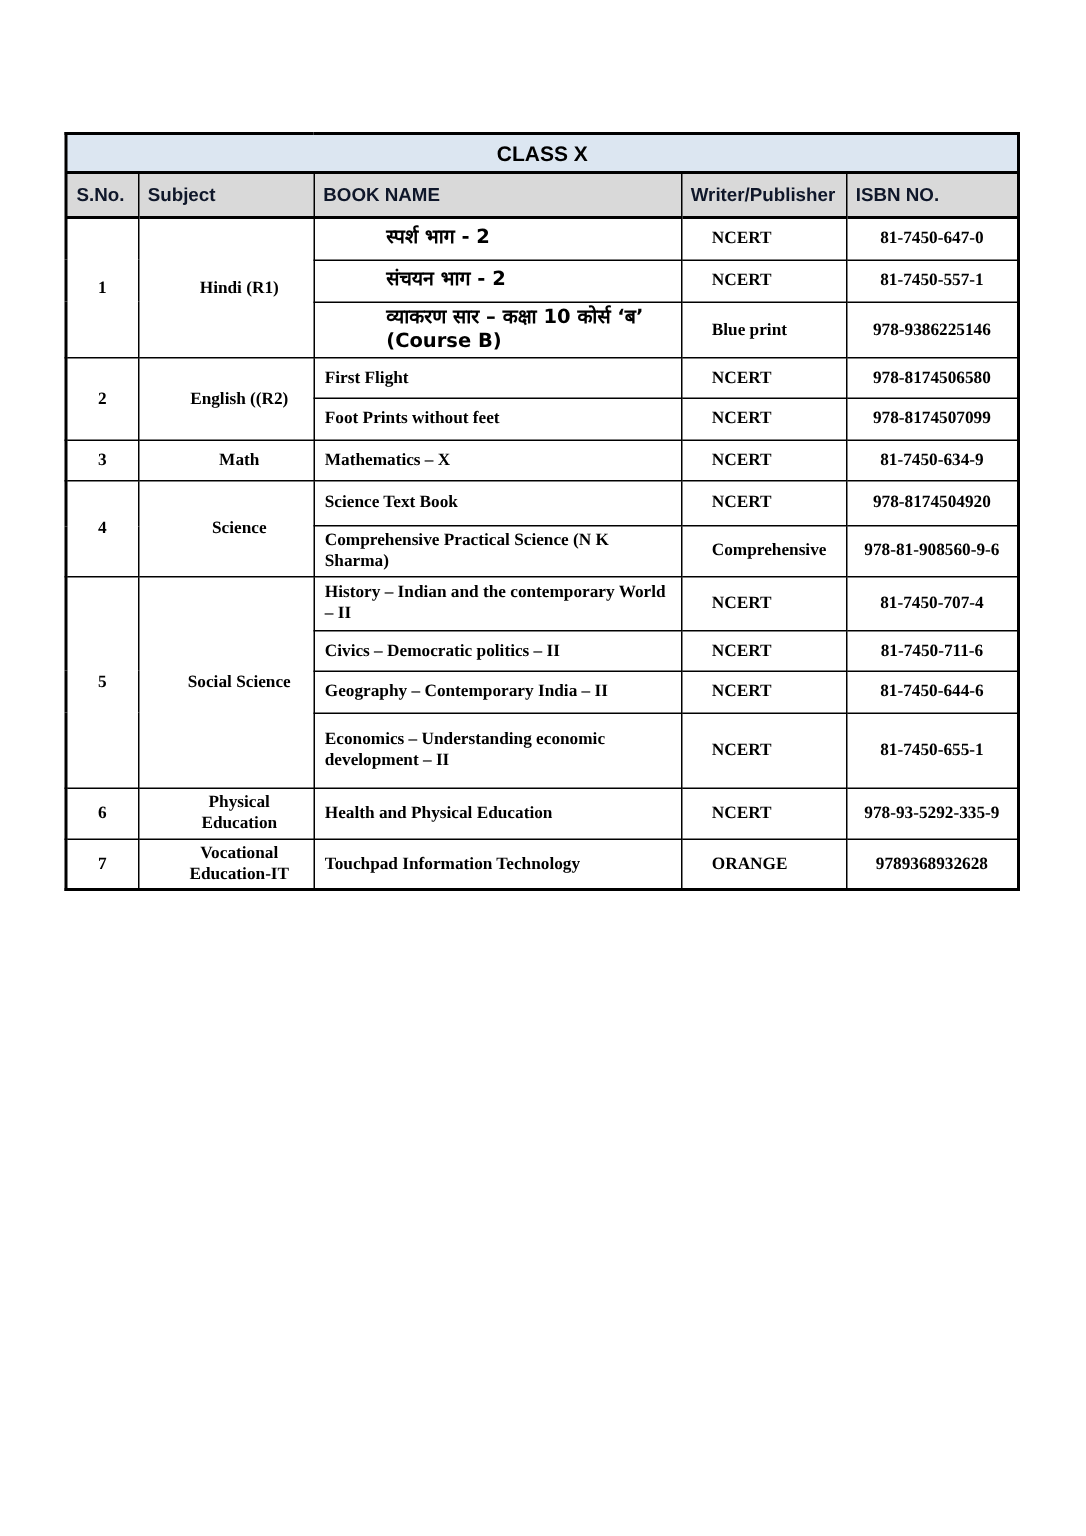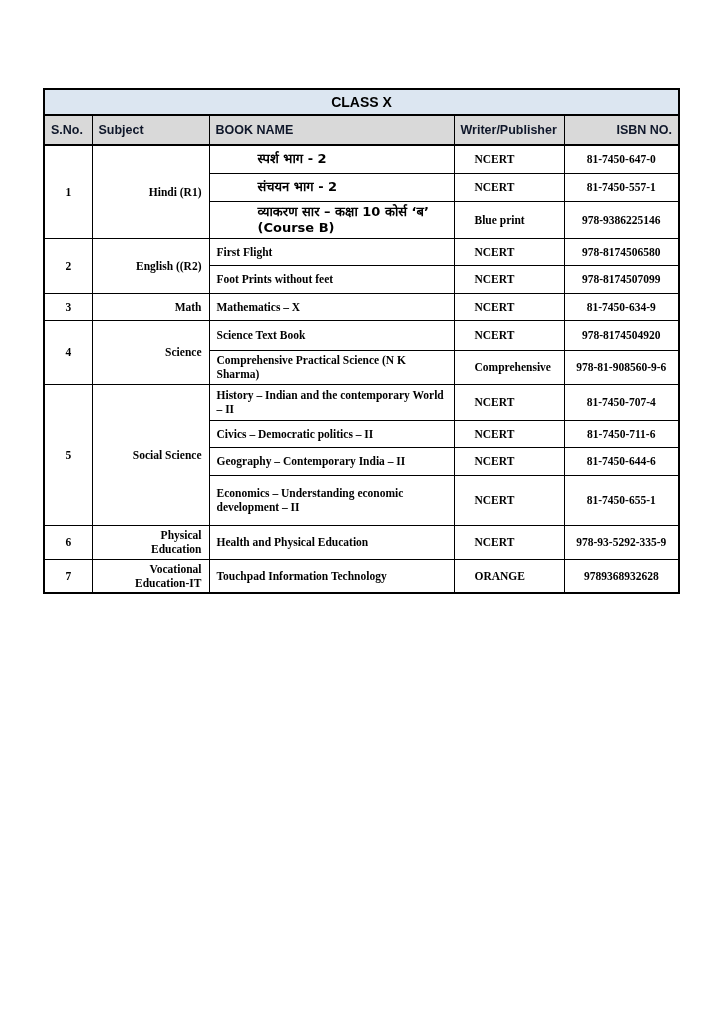--- a/index.html
+++ b/index.html
@@ -38,32 +38,32 @@
     background: #d9d9d9;
     font-family: "Liberation Sans", sans-serif;
     font-size: 12.5px;
     font-weight: bold;
     color: #0f172a;
     text-align: left;
     height: 24px;
     padding: 2px 6px;
     border-bottom: 2px solid #000000;
   }
-  tr.header-row th.h-center { text-align: right; }
+  tr.header-row th.h-center { text-align: left; }
   td {
     font-family: "Liberation Serif", serif;
     font-size: 11.5px;
     font-weight: bold;
     color: #000000;
     vertical-align: middle;
     padding: 2px 7px;
     line-height: 1.25;
   }
   td.c-sno   { text-align: center; padding: 2px 2px; }
-  td.c-subject { text-align: right; padding-left: 25px; }
+  td.c-subject { text-align: center; padding-left: 25px; }
   td.c-book  { text-align: left; }
   td.c-book.devanagari {
     font-family: "DejaVu Sans", sans-serif;
     font-size: 13px;
     padding-left: 48px;
   }
   td.c-writer { text-align: left; padding-left: 20px; }
   td.c-isbn  { text-align: center; padding: 2px 3px; }
 </style>
 </head>

